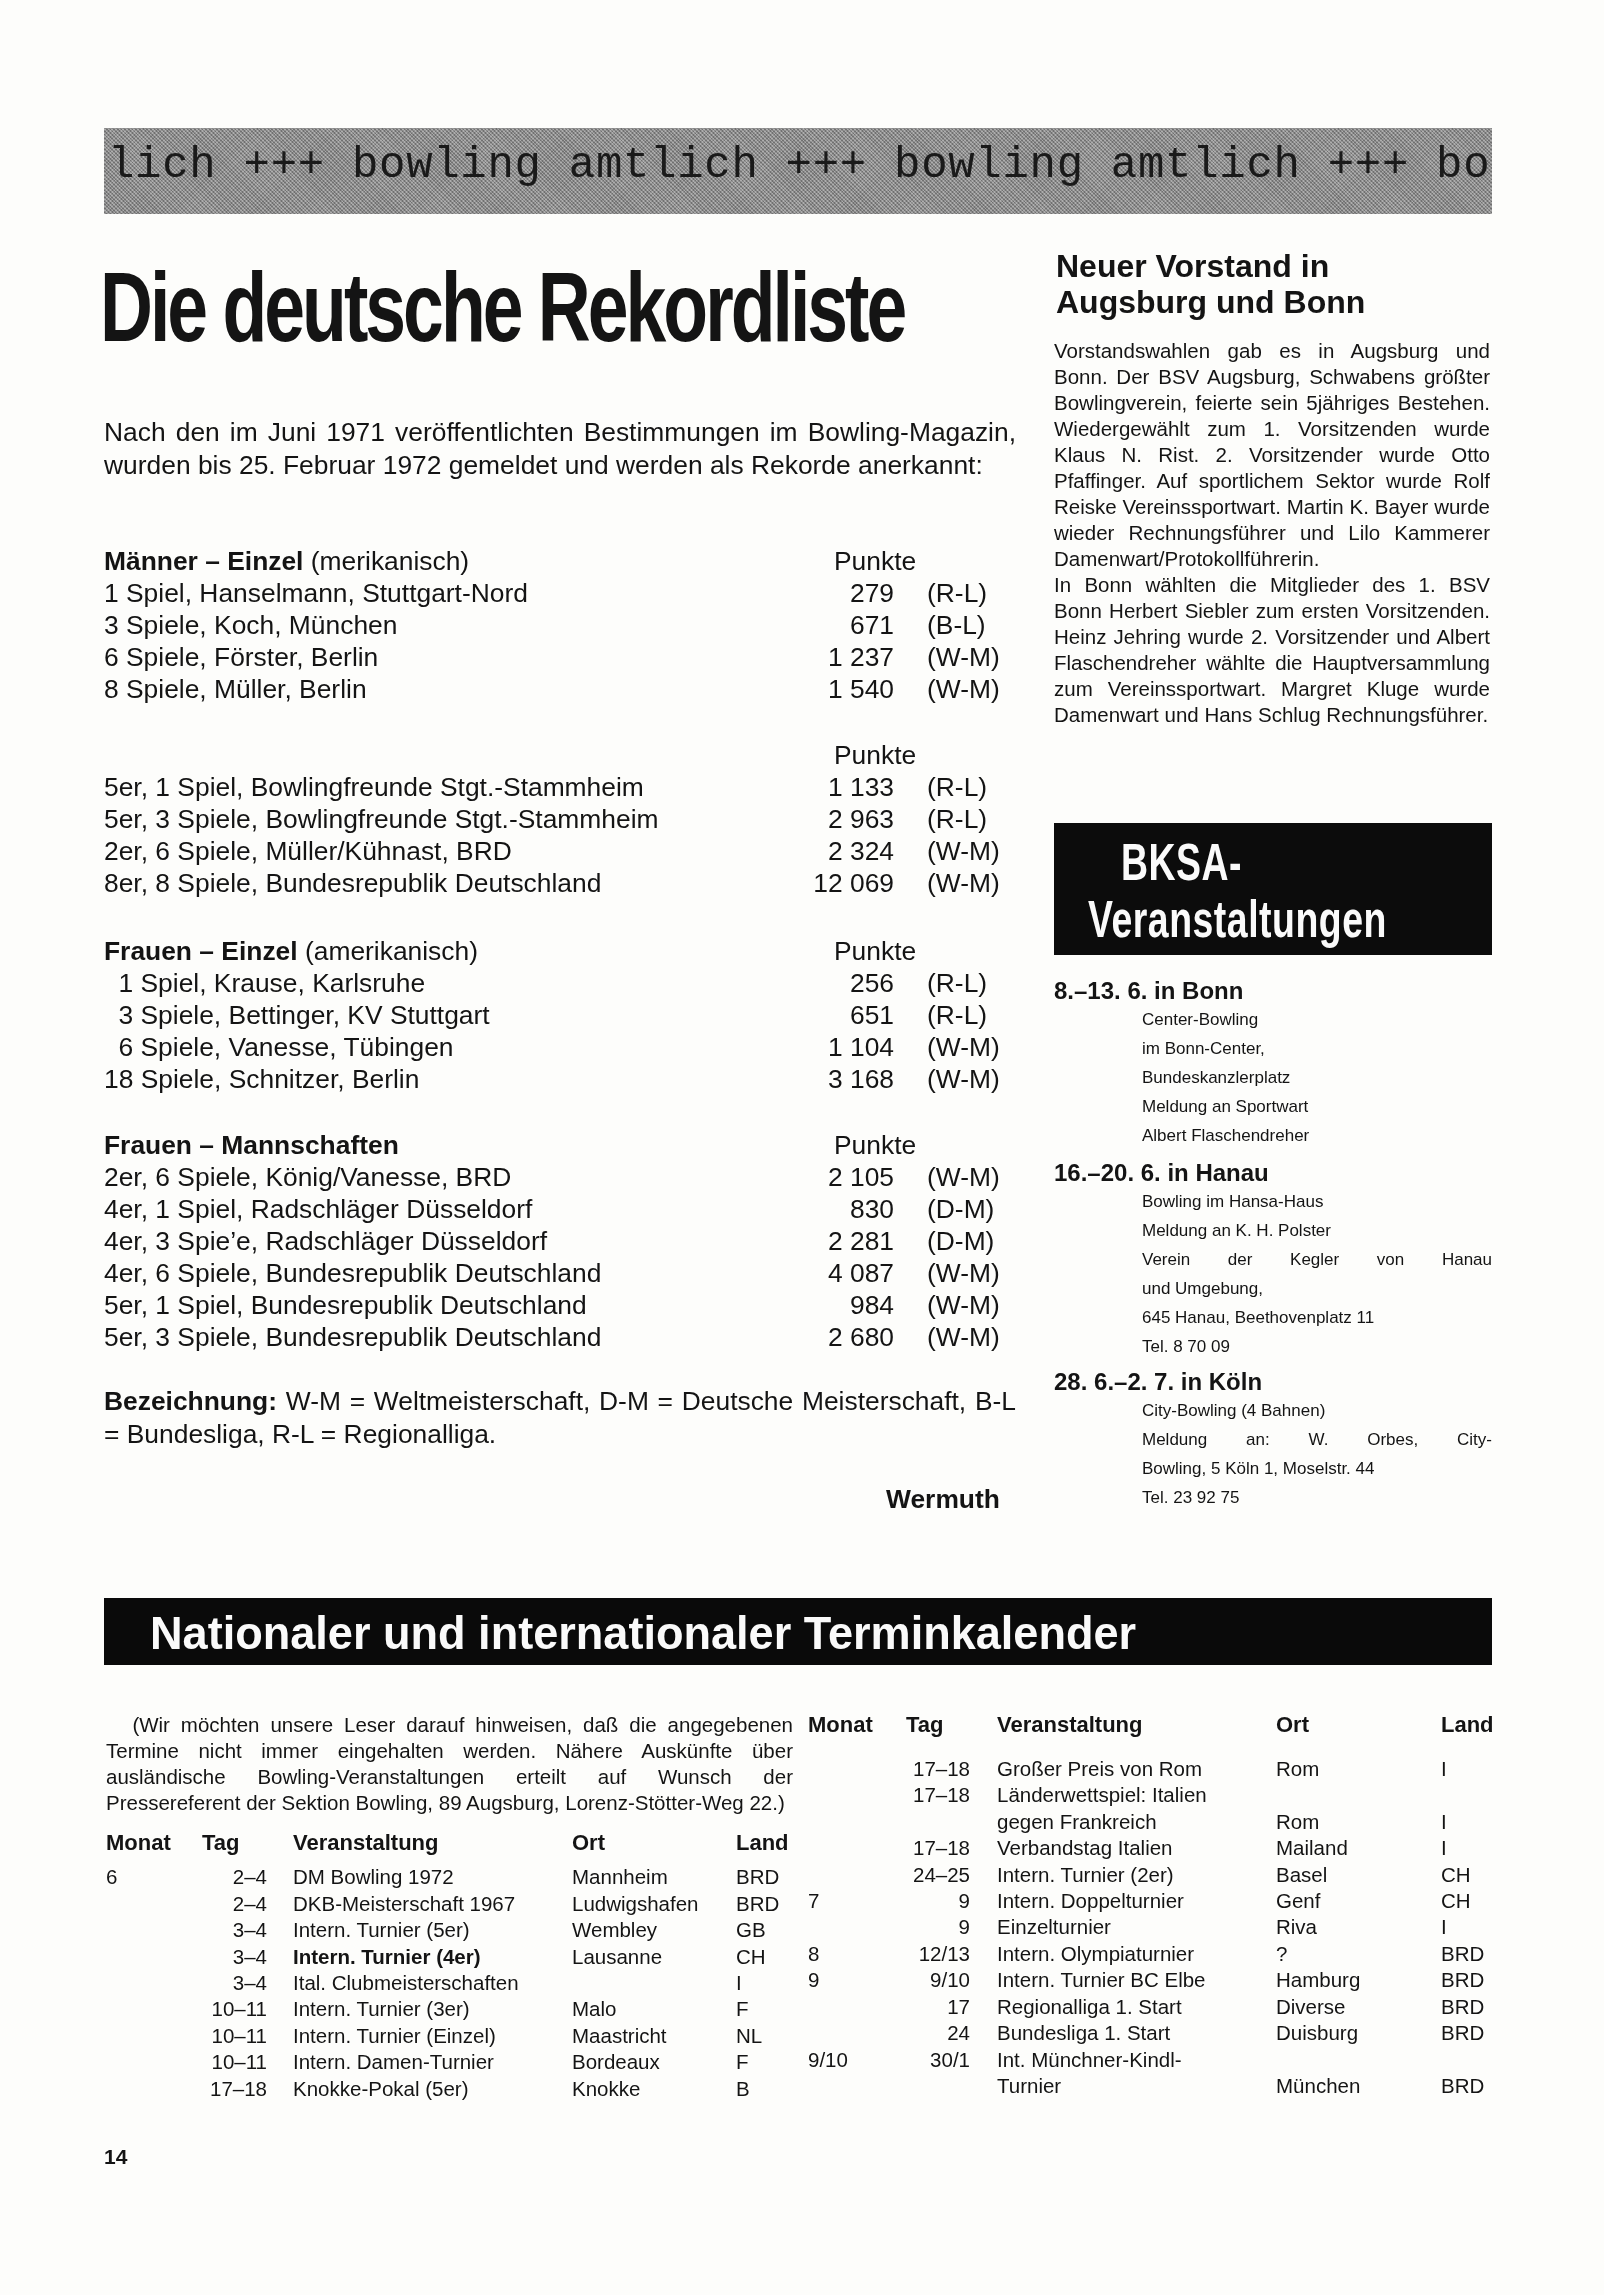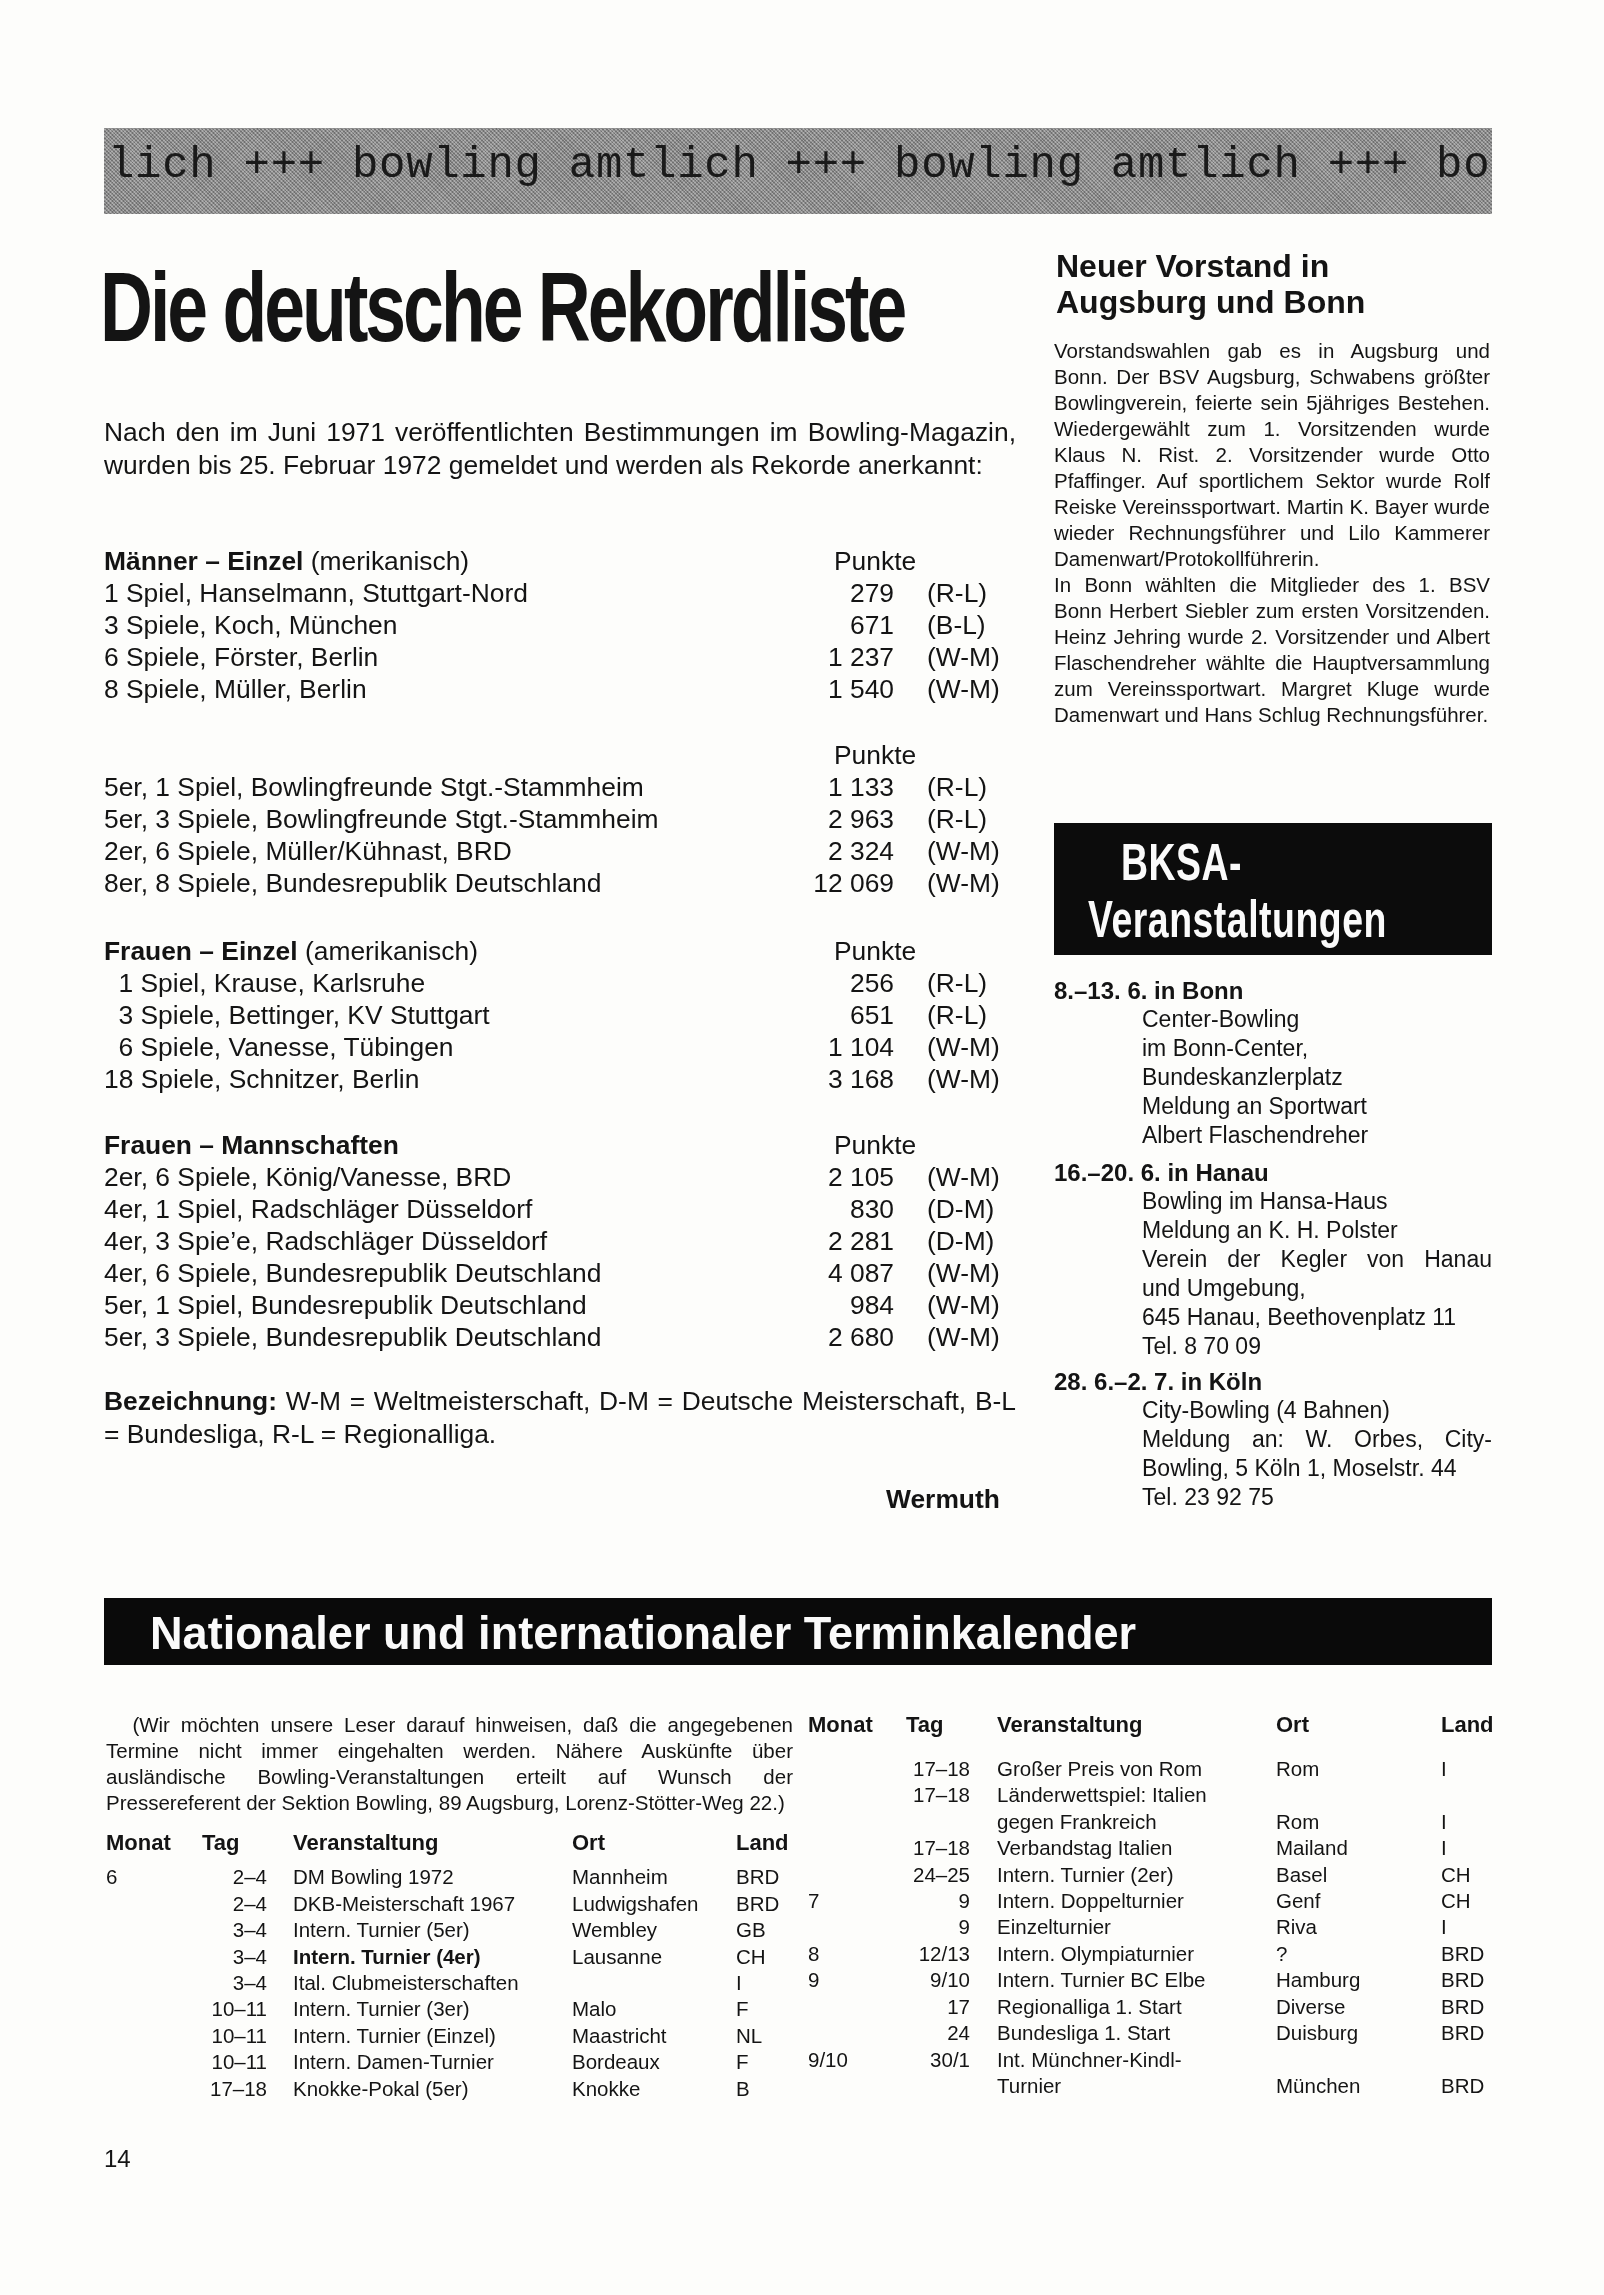--- a/index.html
+++ b/index.html
@@ -66,41 +66,41 @@
   }
   #bksa-box .t1, #bksa-box .t2 {
     position: absolute; color: #fafafa; font-weight: bold; white-space: nowrap;
     transform: scaleX(0.72); transform-origin: left top; letter-spacing: 0.7px;
   }
   #bksa-box .t1 { left: 67px; top: 9.3px; font-size: 52px; }
   #bksa-box .t2 { left: 34px; top: 66px; font-size: 52px; }
 
   .ev { left: 1054px; width: 443px; }
   .ev .date { font-size: 24px; font-weight: bold; line-height: 29px; }
-  .ev .line { padding-left: 88px; font-size: 23px; line-height: 29px; white-space: nowrap; }
+  .ev .line { padding-left: 88px; font-size: 17px; line-height: 29px; white-space: nowrap; }
   .ev .line.just { text-align: justify; text-align-last: justify; white-space: normal; width: 350px; }
 
   
   #cal-bar {
     left: 104px; top: 1598px; width: 1388px; height: 67px; background: #0a0a0a;
   }
   #cal-bar span {
     position: absolute; left: 46px; top: 8px; color: #fafafa; font-weight: bold;
     font-size: 46px; white-space: nowrap; transform: scaleX(0.98); transform-origin: left top;
   }
 
   #cal-note {
     left: 106px; top: 1712px; width: 687px;
     font-size: 20.5px; line-height: 26px; text-align: justify; text-indent: 26.4px;
   }
 
   .cal-head { font-size: 22px; font-weight: bold; white-space: nowrap; }
   .cal-cell { font-size: 20.5px; white-space: nowrap; }
 
-  #page-num { left: 104px; top: 2145px; font-size: 24px; font-weight: normal; }
+  #page-num { left: 104px; top: 2145px; font-size: 21px; font-weight: bold; }
 </style>
 </head>
 <body>
 
 <div id="banner" class="abs">
   <span>lich +++ bowling amtlich +++ bowling amtlich +++ bo</span>
 </div>
 
 <div id="headline" class="abs">Die deutsche Rekordliste</div>
 

